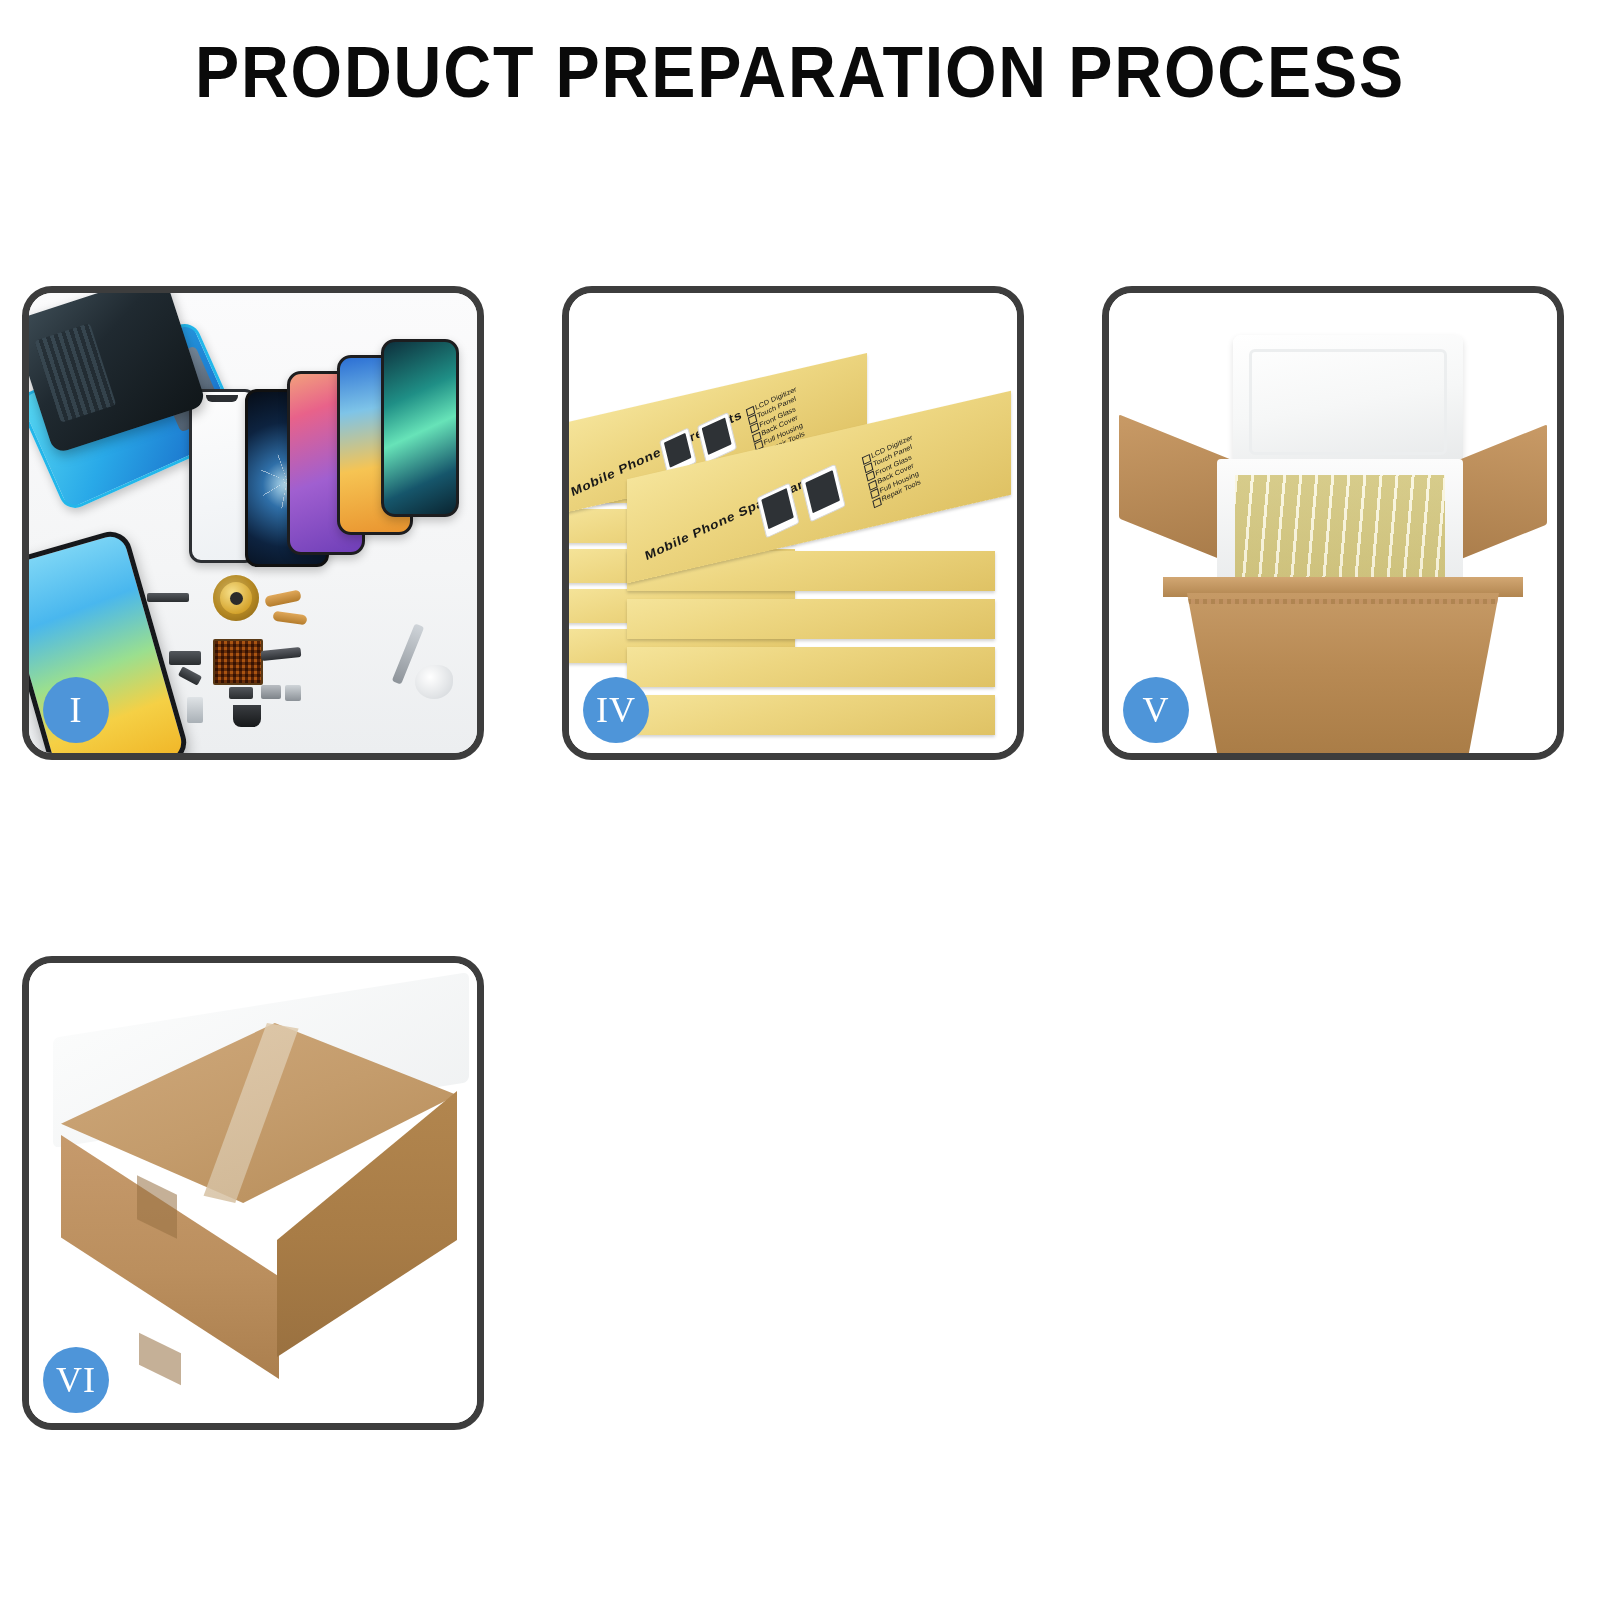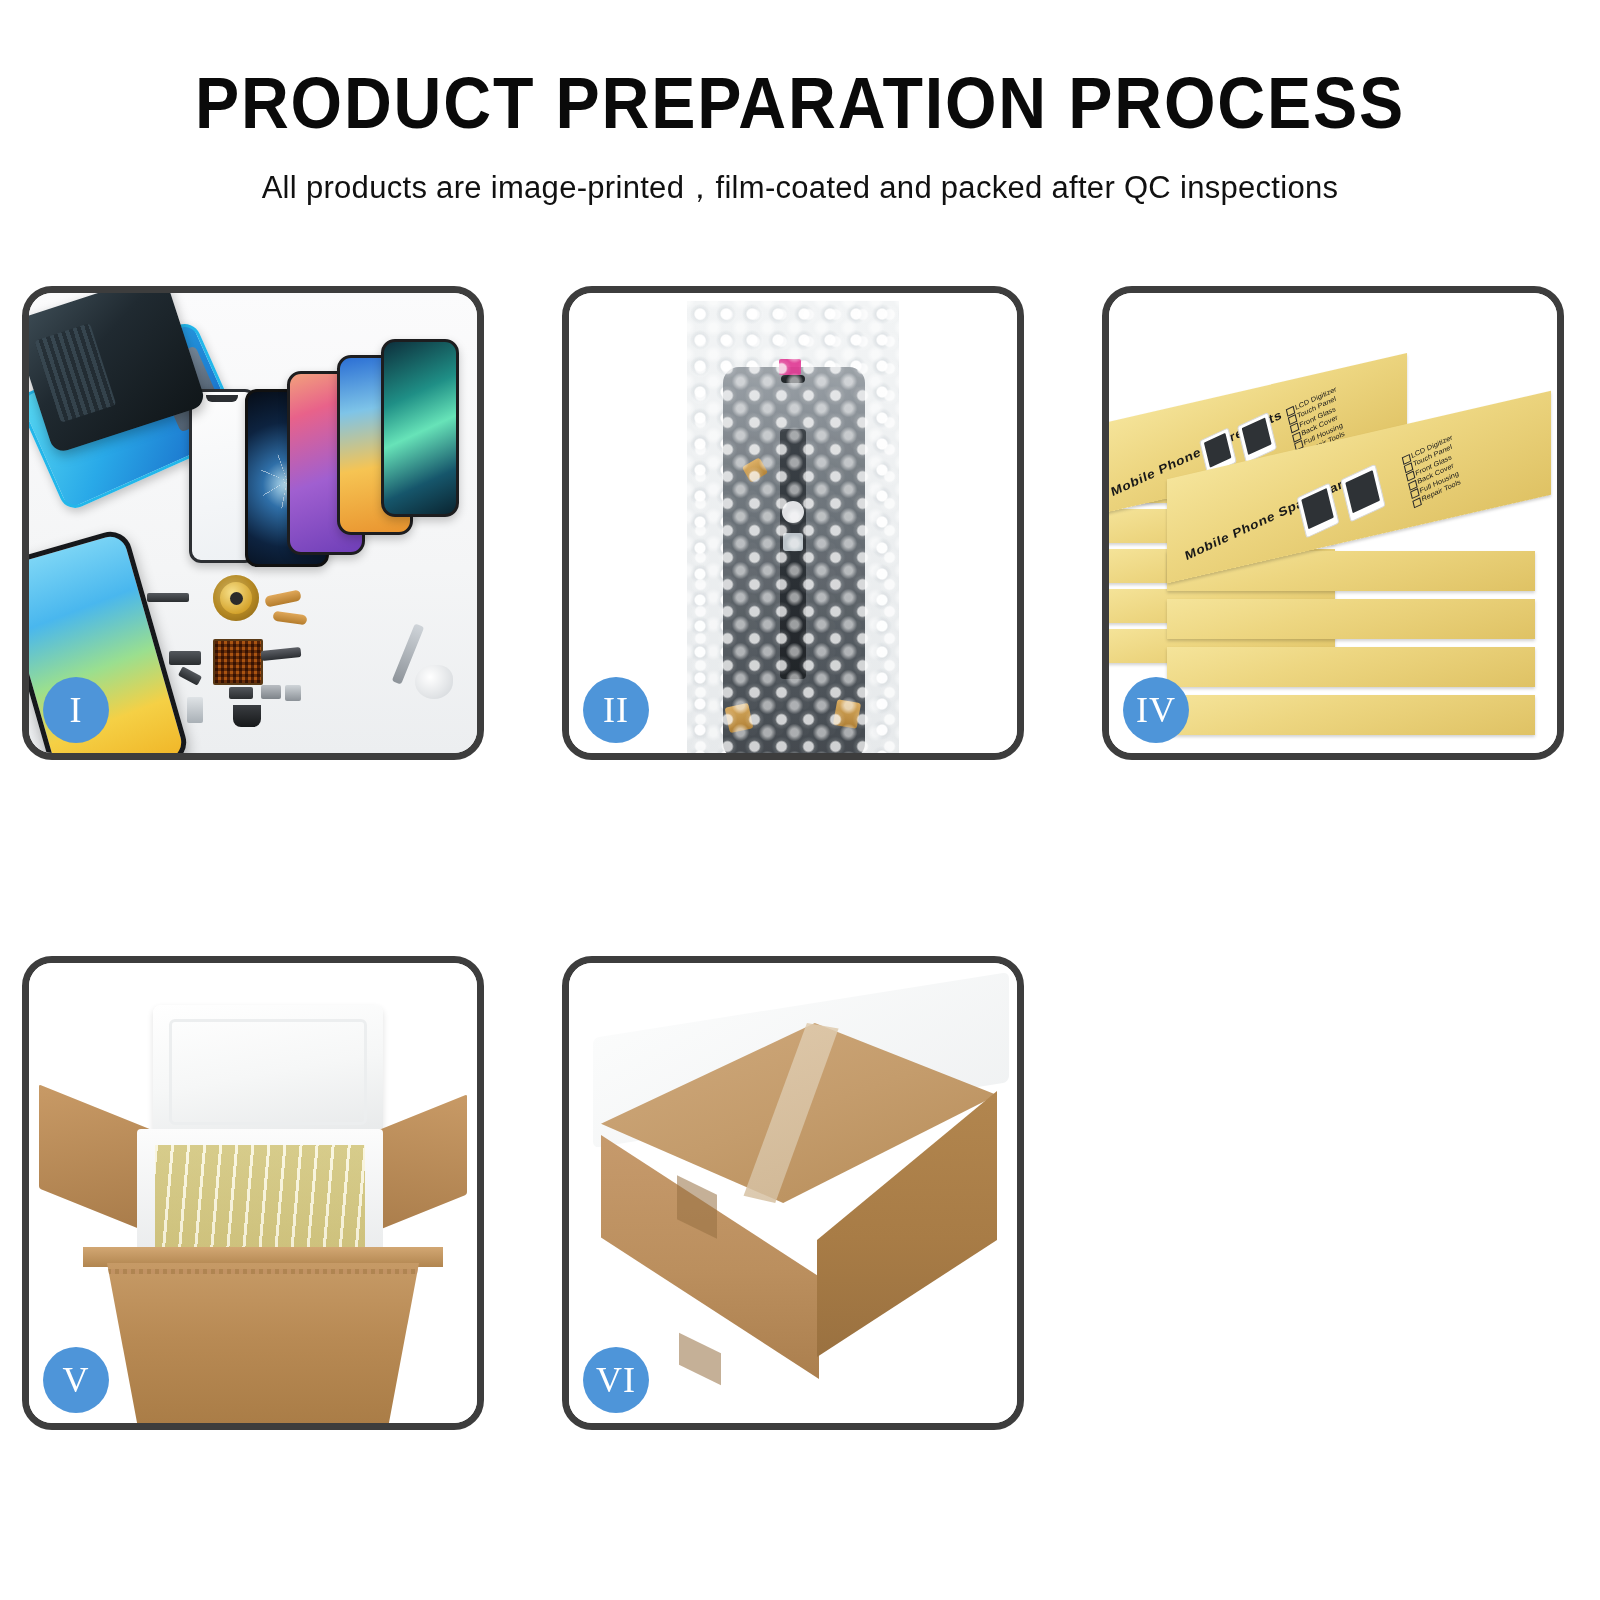--- a/index.html
+++ b/index.html
@@ -4,21 +4,21 @@
 <style>
   html,body{margin:0;padding:0;}
   body{
     width:1600px;height:1600px;
     background:#ffffff;
     font-family:"Liberation Sans", sans-serif;
     overflow:hidden;
     position:relative;
   }
   
-  .header{padding-top:67px;text-align:center;}
+  .header{padding-top:36px;text-align:center;}
   .title{
     font-size:72px;
     font-weight:700;
     letter-spacing:2px;
     color:#0a0a0a;
     line-height:1;
     transform:scaleX(0.92);
     white-space:nowrap;
   }
   .subtitle{
@@ -308,21 +308,20 @@
   }
   .c6-tab{position:absolute;background:rgba(150,112,66,.55);}
   .c6-tab1{left:108px;top:222px;width:40px;height:44px;transform:skewY(26deg);}
   .c6-tab2{left:110px;top:380px;width:42px;height:32px;transform:skewY(26deg);}
 </style>
 </head>
 <body>
 
 <div class="header">
   <div class="title">PRODUCT PREPARATION PROCESS</div>
-  <div class="subtitle">All products are image-printed，film-coated and packed after QC inspections</div>
 </div>
 
 <div class="grid">
 
   <div class="panel">
     <div class="stage p1">
       <div class="ph ph-blue"></div>
       <div class="ph glass"></div>
       <div class="ph scr-crack"></div>
       <div class="ph scr-purple"></div>
@@ -342,37 +341,20 @@
       <div class="sm d"></div>
       <div class="sm e"></div>
       <div class="sm f"></div>
       <div class="sm g"></div>
       <div class="tweez"></div>
       <div class="swab"></div>
     </div>
     <div class="badge">I</div>
   </div>
 
-  <div class="panel">
-    <div class="stage p2">
-      <div class="bubble-sleeve">
-        <div class="lcd"></div>
-        <div class="cam"></div>
-        <div class="tab-pink"></div>
-        <div class="lcd-flex"></div>
-        <div class="lcd-dot"></div>
-        <div class="lcd-chip"></div>
-        <div class="gold-conn gc1"></div>
-        <div class="gold-conn gc2"></div>
-        <div class="gold-conn gc3"></div>
-        <div class="bubble-overlay"></div>
-      </div>
-    </div>
-    <div class="badge">II</div>
-  </div>
 
 
   <div class="panel">
     <div class="stage p4">
 
       <div class="stack" style="left:-10px;top:176px;width:248px;height:260px;">
         <div class="gbox" style="left:0;top:0;width:236px;height:34px;"></div>
         <div class="gbox" style="left:0;top:40px;width:236px;height:34px;"></div>
         <div class="gbox" style="left:0;top:80px;width:236px;height:34px;"></div>
         <div class="gbox" style="left:0;top:120px;width:236px;height:34px;"></div>

